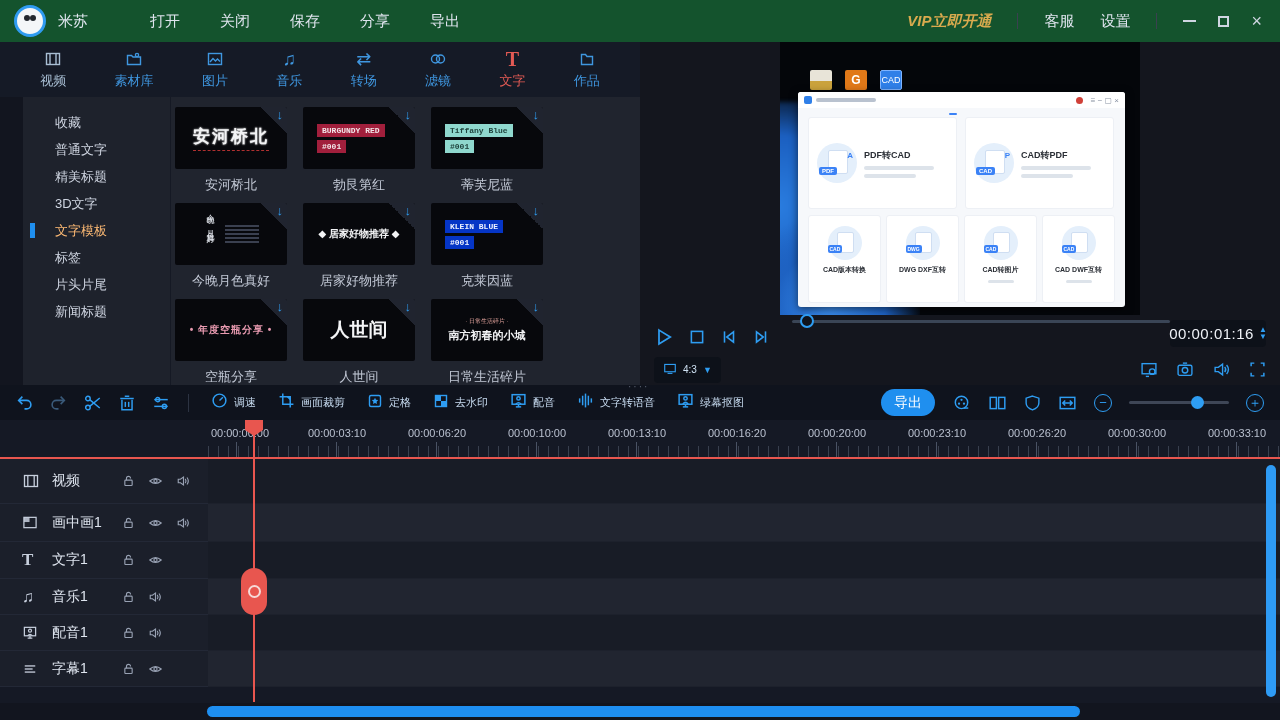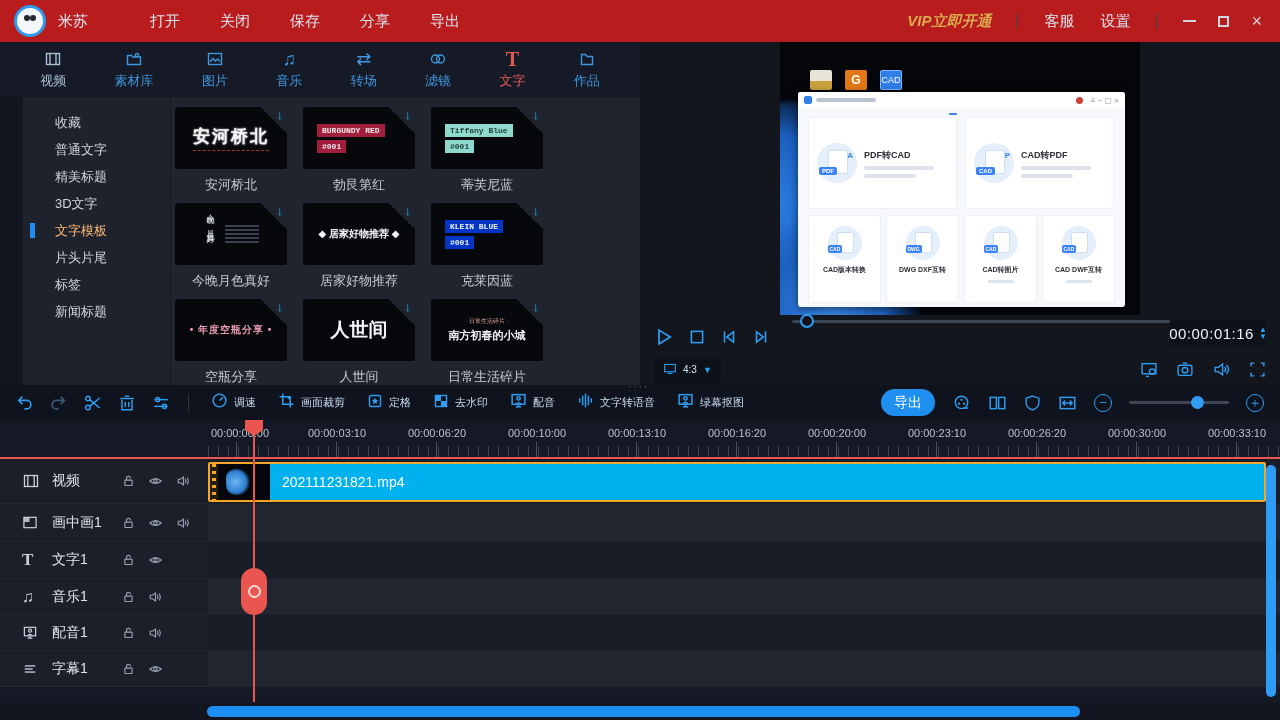--- a/index.html
+++ b/index.html
@@ -1,21 +1,21 @@
 <!DOCTYPE html>
 <html><head>
 <meta charset="utf-8">
 <style>
   * { margin:0; padding:0; box-sizing:border-box; }
   html,body { width:1280px; height:720px; overflow:hidden; background:#0d1019; font-family:"Liberation Sans","DejaVu Sans",sans-serif; }
   .abs { position:absolute; }
   #app { position:relative; width:1280px; height:720px; background:#12151f; color:#cfd5e1; }
 
   
-  #titlebar { left:0; top:0; width:1280px; height:42px; background:#b91c1c; display:flex; align-items:center; }
+  #titlebar { left:0; top:0; width:1280px; height:42px; background:#14532d; display:flex; align-items:center; }
   #logo { width:32px; height:32px; border-radius:50%; margin-left:14px; background:#f4f6f8; border:3px solid #2f9bf0; position:relative; overflow:hidden; }
   #logo::before{content:"";position:absolute;left:7px;top:7px;width:6px;height:6px;border-radius:50%;background:#23272e;}
   #logo::after{content:"";position:absolute;right:7px;top:7px;width:6px;height:6px;border-radius:50%;background:#23272e;}
   .appname { margin-left:12px; font-size:15px; color:#e3e8f2; }
   .menu { display:flex; margin-left:62px; gap:40px; font-size:15px; color:#dfe4ee; }
   .menu span { cursor:default; }
   #tb-right { margin-left:auto; display:flex; align-items:center; gap:26px; padding-right:18px; }
   .vip { color:#d9aa4e; font-weight:bold; font-style:italic; font-size:15px; }
   .tb-sep { width:1px; height:16px; background:#3a4150; }
   .tb-link { font-size:15px; color:#dfe4ee; }
@@ -246,22 +246,22 @@
     </div>
   </div>
 
   <div id="leftpanel" class="abs">
     <div id="sidebar">
       <div class="side-item" style="margin-top:12px"><span>收藏</span></div>
       <div class="side-item"><span>普通文字</span></div>
       <div class="side-item"><span>精美标题</span></div>
       <div class="side-item"><span>3D文字</span></div>
       <div class="side-item active"><span class="bar"></span><span>文字模板</span></div>
+      <div class="side-item"><span>标签</span></div>
       <div class="side-item"><span>片头片尾</span></div>
-      <div class="side-item"><span>标签</span></div>
       <div class="side-item"><span>新闻标题</span></div>
     </div>
 
     <div id="grid">
 
       <div class="titem" style="left:0;top:0">
         <div class="thumb">
           <span class="th-callig">安河桥北</span>
           <span class="fold"></span>
             <span class="dl">↓</span>
@@ -826,25 +826,20 @@
           </span>
         <span class="c">
             <svg width="15" height="14" viewBox="0 0 16 16" stroke="currentColor" fill="none" stroke-width="1.3">
               <path d="M1.5 8 Q8 2.5 14.5 8 Q8 13.5 1.5 8 z"></path>
               <circle cx="8" cy="8" r="1.8"></circle>
             </svg>
           </span>
       </span>
     </div>
 
-    <div id="clip">
-      <span class="film"></span>
-      <span class="cthumb"></span>
-      <span class="cname">202111231821.mp4</span>
-    </div>
 
     <div id="playhead-line"></div>
     <div id="playhead-cap"></div>
     <div id="playhead-pill">
         <span class="ring"></span>
       </div>
 
     <div id="vscroll"></div>
     <div id="hscroll-track"></div>
     <div id="hscroll"></div>

